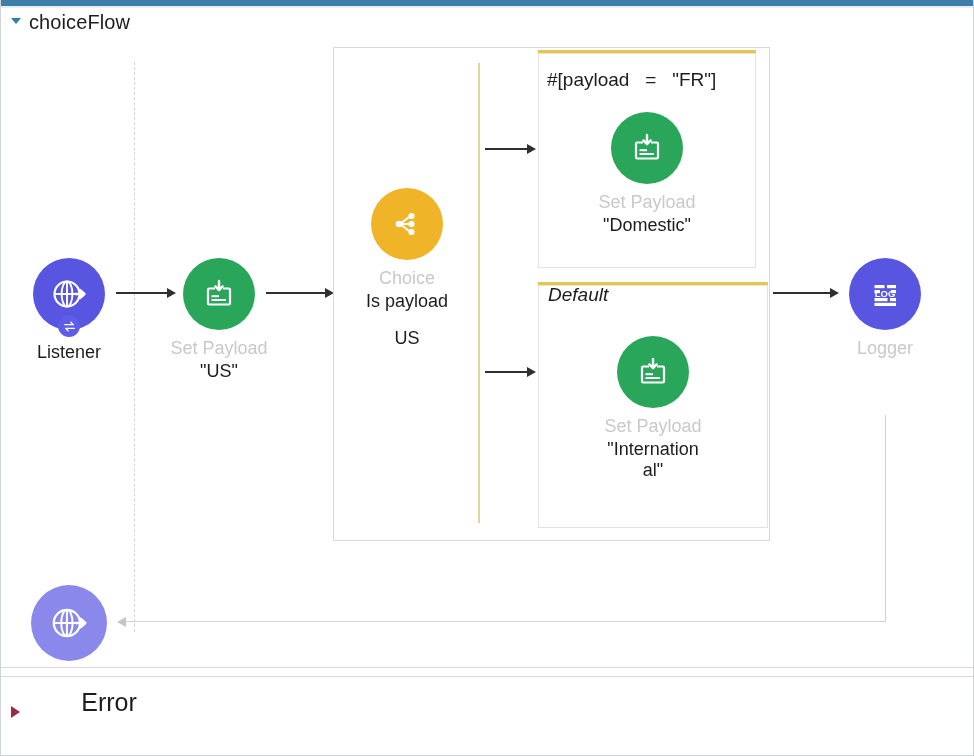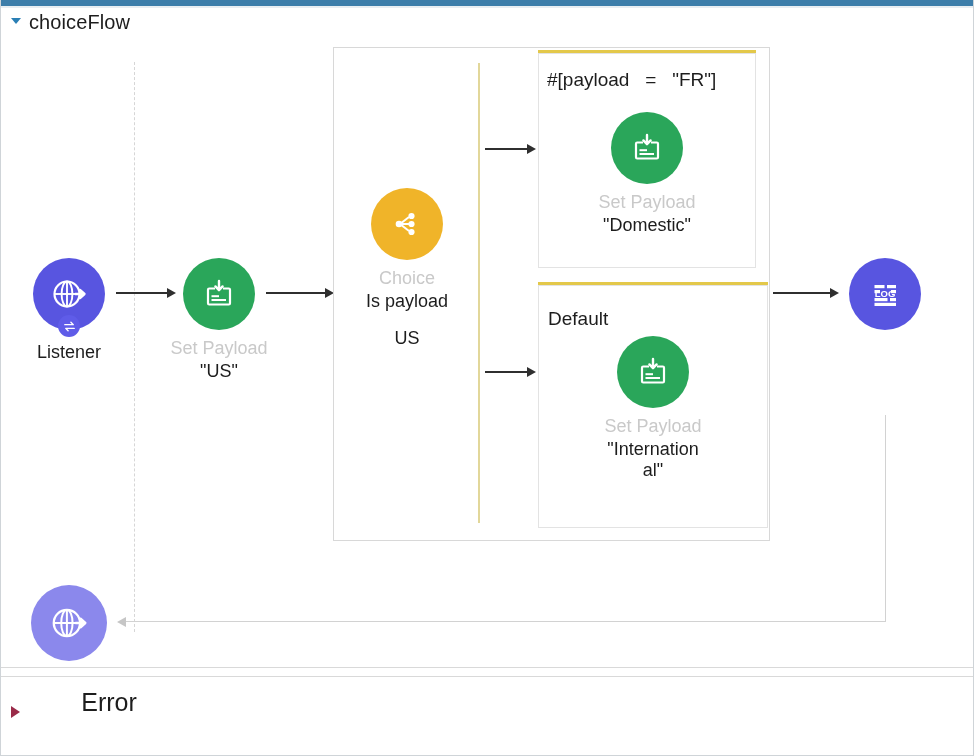--- a/index.html
+++ b/index.html
@@ -307,21 +307,21 @@
           <line x1="12.5" y1="26" x2="27" y2="26" stroke="#ffffff" stroke-width="2"></line>
         </svg>
       </span>
     </div>
     <div class="node-type">Set Payload</div>
     <div class="node-name">"Domestic"</div>
   </div>
 
   <div class="branch-top-rule" style="left:537px; top:282px; width:230px;"></div>
   <div class="branch-box" style="left:537px; top:285px; width:230px; height:243px;"></div>
-  <div class="branch-label" style="left:547px; top:308px;">Default</div>
+  <div class="branch-label" style="left:547px; top:284px;font-style:italic;">Default</div>
 
   <div class="node" style="left:534px; top:336px; width:236px;">
     <div class="node-circle" style="background:#2aa65a;">
       <span>
         <svg width="40" height="40" viewBox="0 0 40 40">
           <rect x="9" y="14.5" width="22" height="16" rx="1.2" fill="none" stroke="#ffffff" stroke-width="2.2"></rect>
           <rect x="16" y="9.5" width="8" height="10" fill="#2aa65a"></rect>
           <path d="M20 7 v7 M16.4 12.4 L20 16.2 L23.6 12.4" fill="none" stroke="#ffffff" stroke-width="2.4" stroke-linecap="round" stroke-linejoin="round"></path>
           <line x1="12.5" y1="22.2" x2="20" y2="22.2" stroke="#ffffff" stroke-width="2"></line>
           <line x1="12.5" y1="26" x2="27" y2="26" stroke="#ffffff" stroke-width="2"></line>
@@ -344,20 +344,21 @@
           <rect x="22" y="11" width="9" height="3.2" fill="#ffffff"></rect>
           <rect x="9.5" y="16" width="5.5" height="3.2" fill="#ffffff"></rect>
           <rect x="26" y="16" width="5" height="3.2" fill="#ffffff"></rect>
           <rect x="9.5" y="24" width="13" height="3.2" fill="#ffffff"></rect>
           <rect x="25" y="24" width="6" height="3.2" fill="#ffffff"></rect>
           <rect x="9.5" y="28.8" width="21.5" height="3.2" fill="#ffffff"></rect>
           <text x="20" y="22.6" font-family="'Liberation Sans', sans-serif" font-size="9.5" font-weight="bold" fill="#ffffff" text-anchor="middle">LOG</text>
         </svg>
       </span>
     </div>
+    <div class="node-type">Logger</div>
   </div>
 
   <div class="ret-line" style="left:884px; top:415px; width:1px; height:207px;"></div>
   <div class="ret-line" style="left:125px; top:621px; width:760px; height:1px;"></div>
   <div class="ret-arrow-l" style="left:116px; top:617px;"></div>
 
   <div class="err-node">
     <span>
       <svg width="42" height="42" viewBox="0 0 40 40">
         <circle cx="18" cy="20" r="12.5" fill="none" stroke="#ffffff" stroke-width="2.2"></circle>

